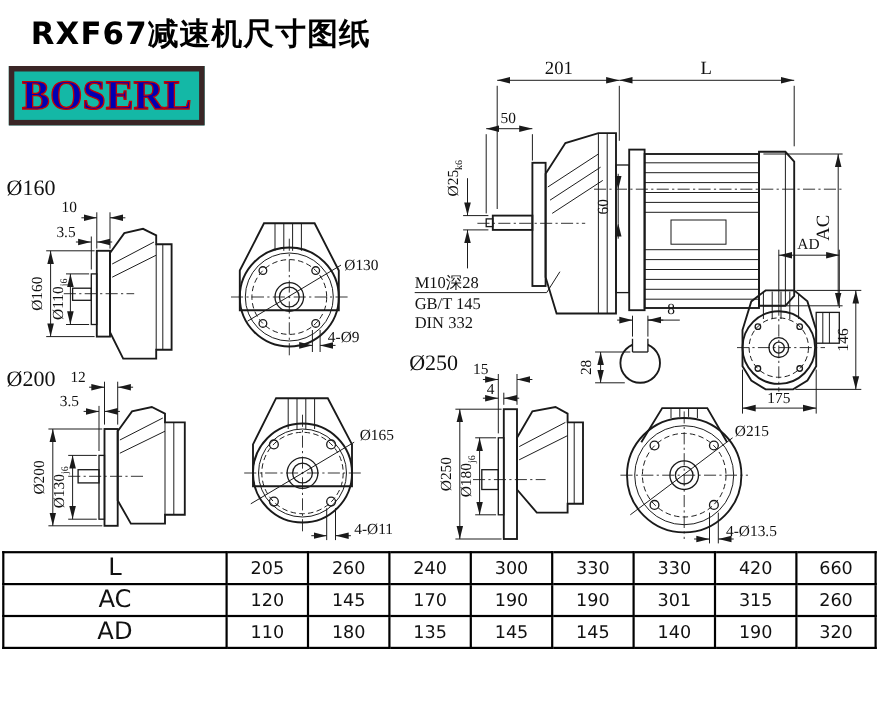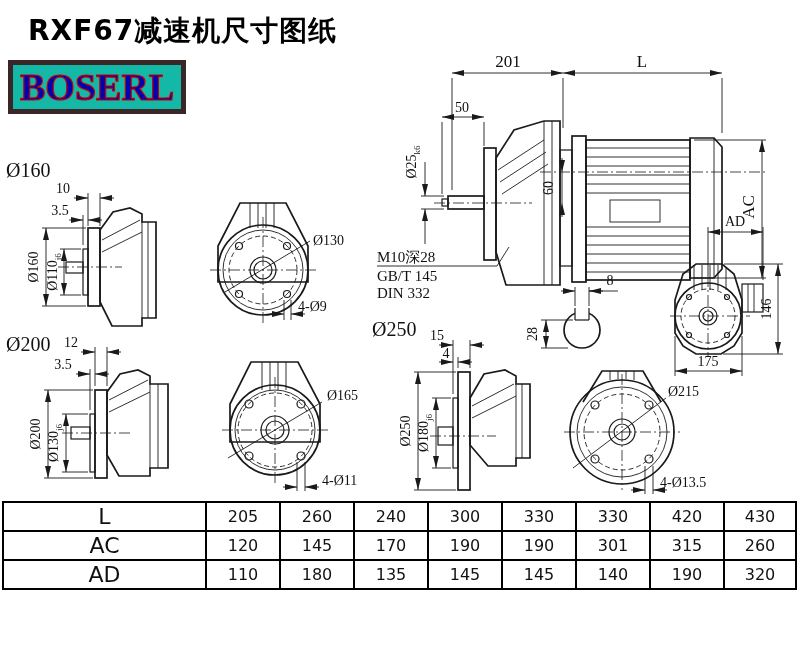--- a/index.html
+++ b/index.html
@@ -366,21 +366,21 @@
     <tbody>
     <tr class="dr">
       <td class="rl">L</td>
       <td class="num">205</td>
       <td class="num">260</td>
       <td class="num">240</td>
       <td class="num">300</td>
       <td class="num">330</td>
       <td class="num">330</td>
       <td class="num">420</td>
-      <td class="num">430</td>
+      <td class="num">660</td>
     </tr>
     <tr class="dr">
       <td class="rl">AC</td>
       <td class="num">120</td>
       <td class="num">145</td>
       <td class="num">170</td>
       <td class="num">190</td>
       <td class="num">190</td>
       <td class="num">301</td>
       <td class="num">315</td>

